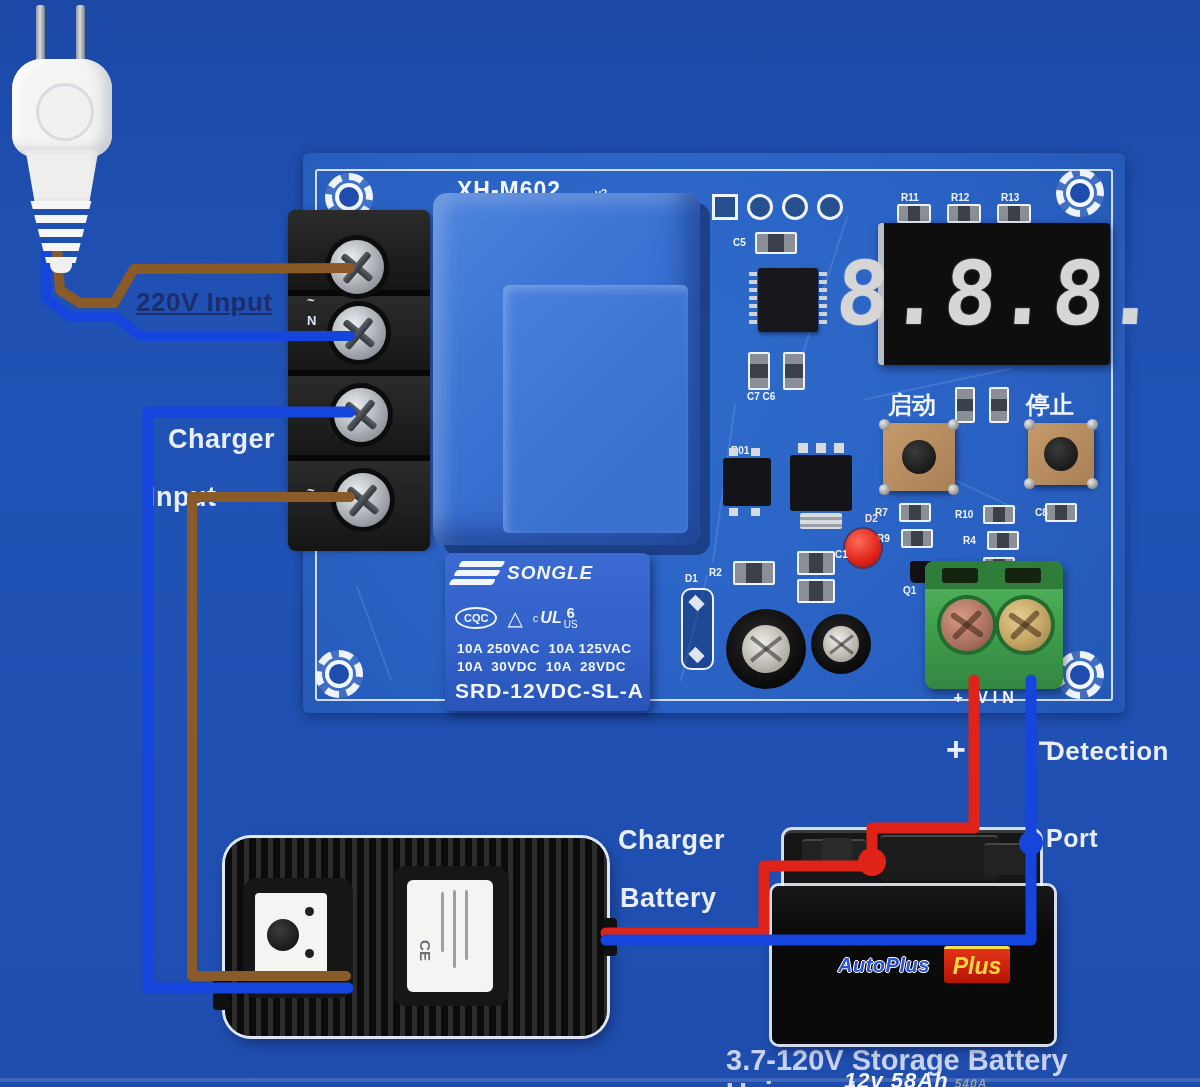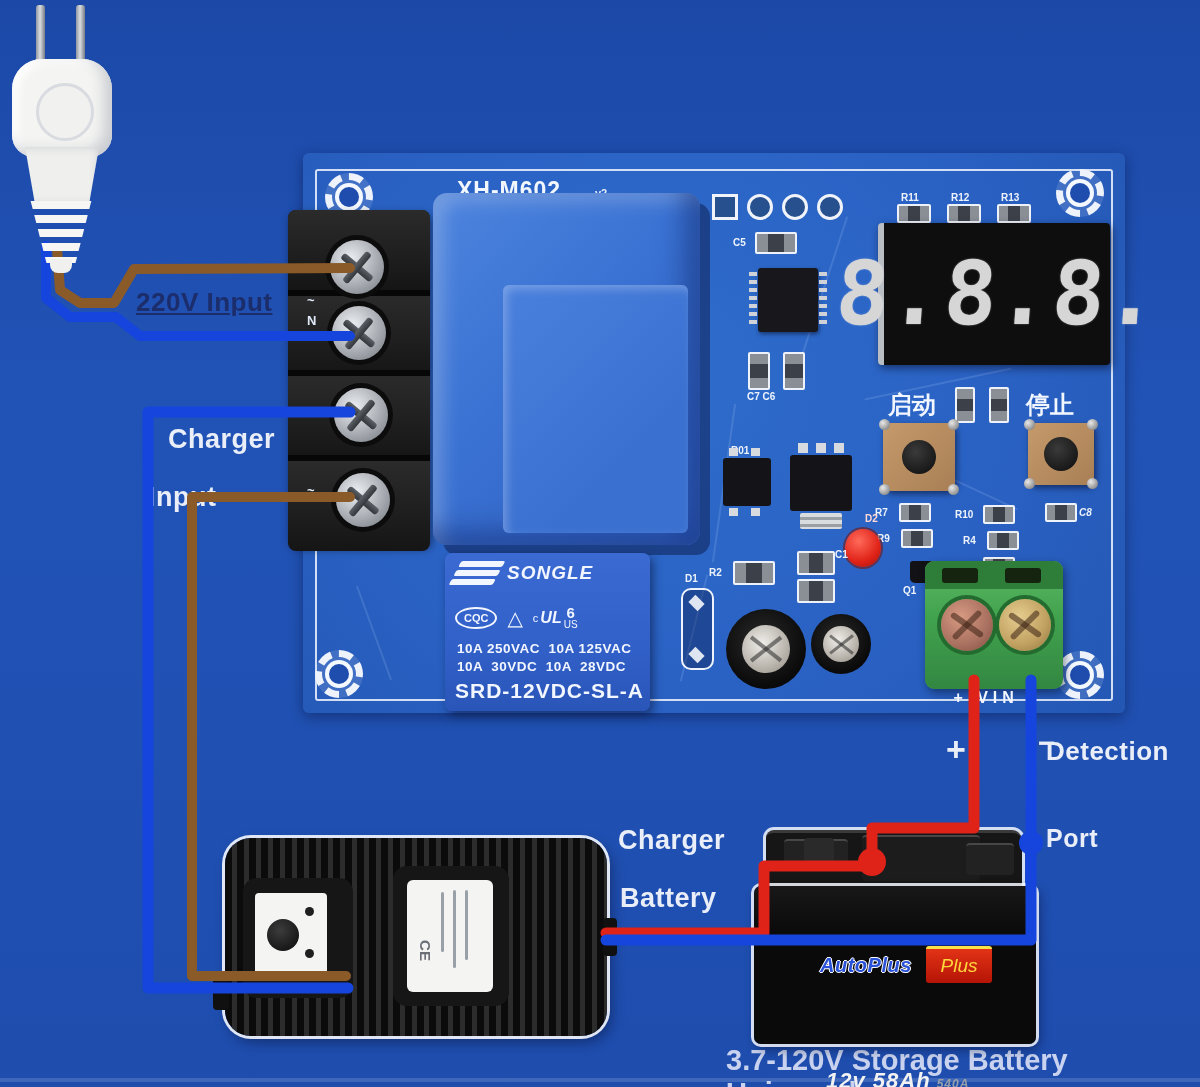--- a/index.html
+++ b/index.html
@@ -130,31 +130,31 @@
            box-shadow:0 0 0 3px rgba(245,248,255,.9),4px 6px 14px rgba(0,0,20,.4);}
   .smoothpad{position:absolute;background:#161616;border-radius:14px;}
   .clabel-s{position:absolute;left:30px;top:55px;width:72px;height:82px;background:#f4f4f2;border-radius:4px;}
   .knob{position:absolute;left:12px;top:26px;width:32px;height:32px;border-radius:50%;background:radial-gradient(circle at 40% 35%,#3c3c3c,#0a0a0a);}
   .cdot{position:absolute;width:9px;height:9px;border-radius:50%;background:#1f1f1f;}
   .clabel-b{position:absolute;left:182px;top:42px;width:86px;height:112px;background:#f4f4f2;border-radius:6px;}
   .tline{position:absolute;background:#9aa0a8;height:3px;border-radius:2px;}
   .ce{position:absolute;left:8px;top:62px;color:#6b7077;font-size:15px;font-weight:700;transform:rotate(90deg);}
   .ctab{position:absolute;background:#101010;border-radius:4px;}
   
-  .battery{position:absolute;left:754px;top:828px;width:282px;height:218px;z-index:3;}
+  .battery{position:absolute;left:772px;top:828px;width:282px;height:218px;z-index:3;}
   .bat-top{position:absolute;left:12px;top:2px;width:256px;height:66px;background:#161616;border-radius:8px 10px 4px 4px;
            box-shadow:0 0 0 3px rgba(245,248,255,.85);border-top:3px solid #3a3a3a;}
   .bat-lump{position:absolute;background:#222;border-radius:4px;border-top:2px solid #474747;}
   .bat-body{position:absolute;left:0;top:58px;width:282px;height:158px;background:linear-gradient(180deg,#181818,#0a0a0a 30%);
             border-radius:7px;box-shadow:0 0 0 3px rgba(245,248,255,.85),3px 5px 12px rgba(0,0,25,.45);}
   .bat-brand{position:absolute;left:66px;top:68px;font-size:20px;font-weight:700;font-style:italic;color:#2a52d8;
              text-shadow:-1px 0 #fff,1px 0 #fff,0 -1px #fff,0 1px #fff;letter-spacing:.5px;}
   .bat-badge{position:absolute;left:172px;top:60px;width:66px;height:34px;background:linear-gradient(180deg,#e23316,#b51406);
              border-radius:3px;display:flex;align-items:center;justify-content:center;border-top:3px solid #f7e24a;}
-  .bat-badge span{color:#ffd93c;font-size:19px;font-weight:400;font-style:italic;}
+  .bat-badge span{color:#ffd93c;font-size:23px;font-weight:700;font-style:italic;}
   .bat-spec{position:absolute;left:72px;top:138px;color:#f2f2f2;font-size:22px;font-weight:700;font-style:italic;letter-spacing:1px;margin-top:44px;}
   .bat-spec small{font-size:12px;color:#9aa0a8;margin-left:6px;}
   .bat-post{position:absolute;left:50px;top:10px;width:30px;height:26px;background:#2a2a2a;border-radius:4px;}
   
   .wires{position:absolute;left:0;top:0;z-index:4;}
   .bottom-glow{position:absolute;left:0;top:1078px;width:1200px;height:4px;background:rgba(255,255,255,.15);}
 </style>
 </head>
 <body>
 
@@ -307,21 +307,21 @@
     <div class="res" style="left:684px;top:378px;width:28px;height:15px;">
         <i></i>
       </div>
     <span class="rlabel" style="left:656px;top:408px;">R3</span>
     <div class="res" style="left:680px;top:404px;width:28px;height:15px;">
         <i></i>
       </div>
     <div class="res" style="left:742px;top:350px;width:28px;height:15px;">
         <i></i>
       </div>
-    <span class="rlabel" style="left:776px;top:354px;font-style:italic;">C8</span>
+    <span class="rlabel" style="left:732px;top:354px;">C8</span>
     <div class="res resv" style="left:716px;top:420px;width:16px;height:28px;">
         <i></i>
       </div>
     <span class="rlabel" style="left:740px;top:428px;">R16</span>
 
     <span class="rlabel" style="left:428px;top:292px;">B01</span>
     <div class="bridge"></div>
     <div class="sot"></div>
     <span class="rlabel" style="left:562px;top:360px;color:#ffd9d4;">D2</span>
     <div class="led"></div>

